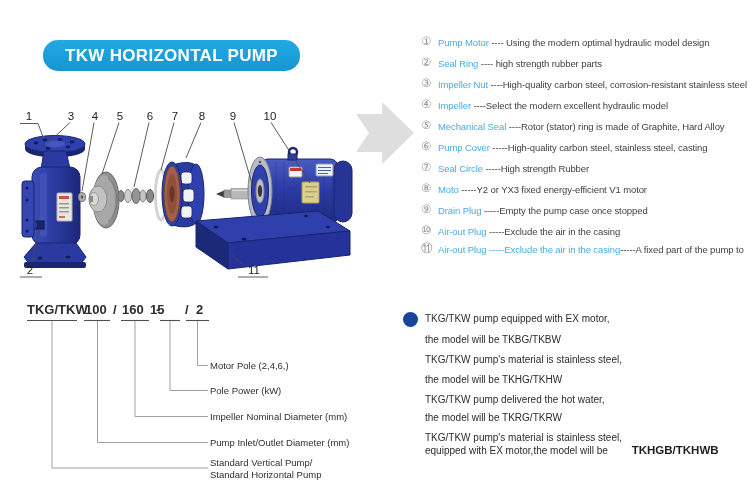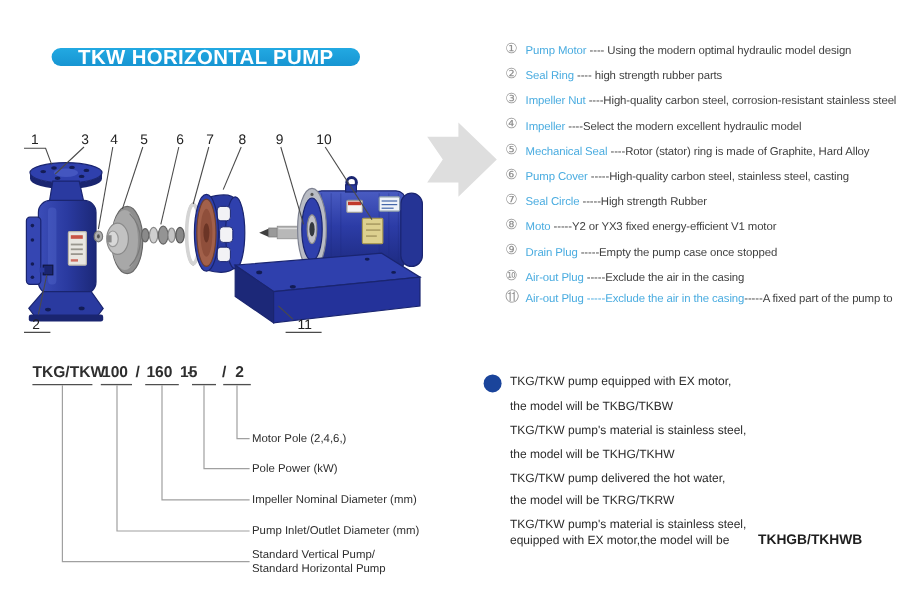--- a/index.html
+++ b/index.html
@@ -1,19 +1,19 @@
 <!DOCTYPE html>
 <html><head>
 <meta charset="utf-8">
 <style>
   html,body{margin:0;padding:0;background:#fff;}
   .page{position:relative;width:756px;height:500px;background:#ffffff;overflow:hidden;
         font-family:"Liberation Sans","DejaVu Sans",sans-serif;}
   
-  .banner{position:absolute;left:43px;top:40px;width:257px;height:15px;border-radius:15px;
+  .banner{position:absolute;left:43px;top:40px;width:257px;height:31px;border-radius:15px;
           background:linear-gradient(180deg,#22a9e2 0%,#1795d2 100%);
           display:flex;align-items:center;justify-content:center;
           color:#fff;font-weight:bold;font-size:17px;letter-spacing:.3px;}
   
   .plist{position:absolute;left:421px;top:0;width:330px;}
   .pl-item{position:absolute;left:0;width:328px;padding-left:17px;font-size:9.5px;
            letter-spacing:-0.1px;color:#3f3f3f;line-height:13px;white-space:nowrap;}
   .pl-num{position:absolute;left:0;top:-1px;color:#909090;font-size:11.5px;letter-spacing:0;}
   .pl-name{color:#4aace0;}
   

